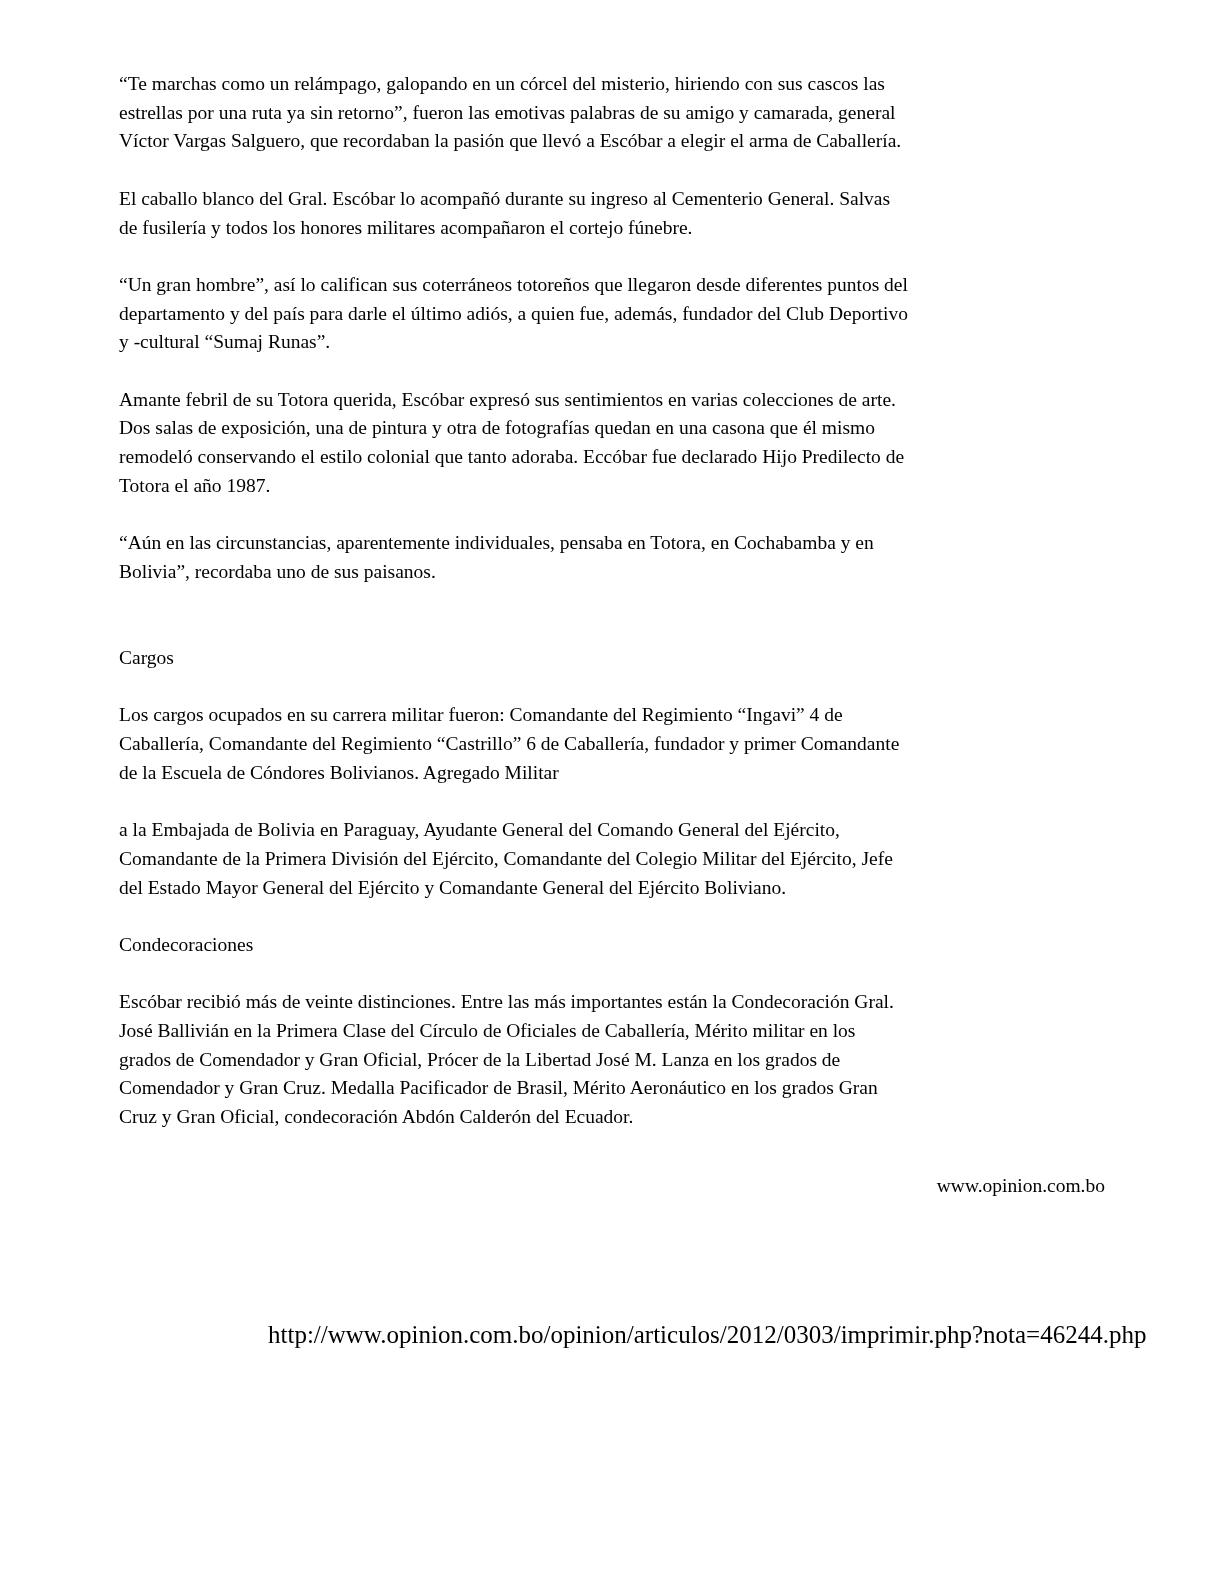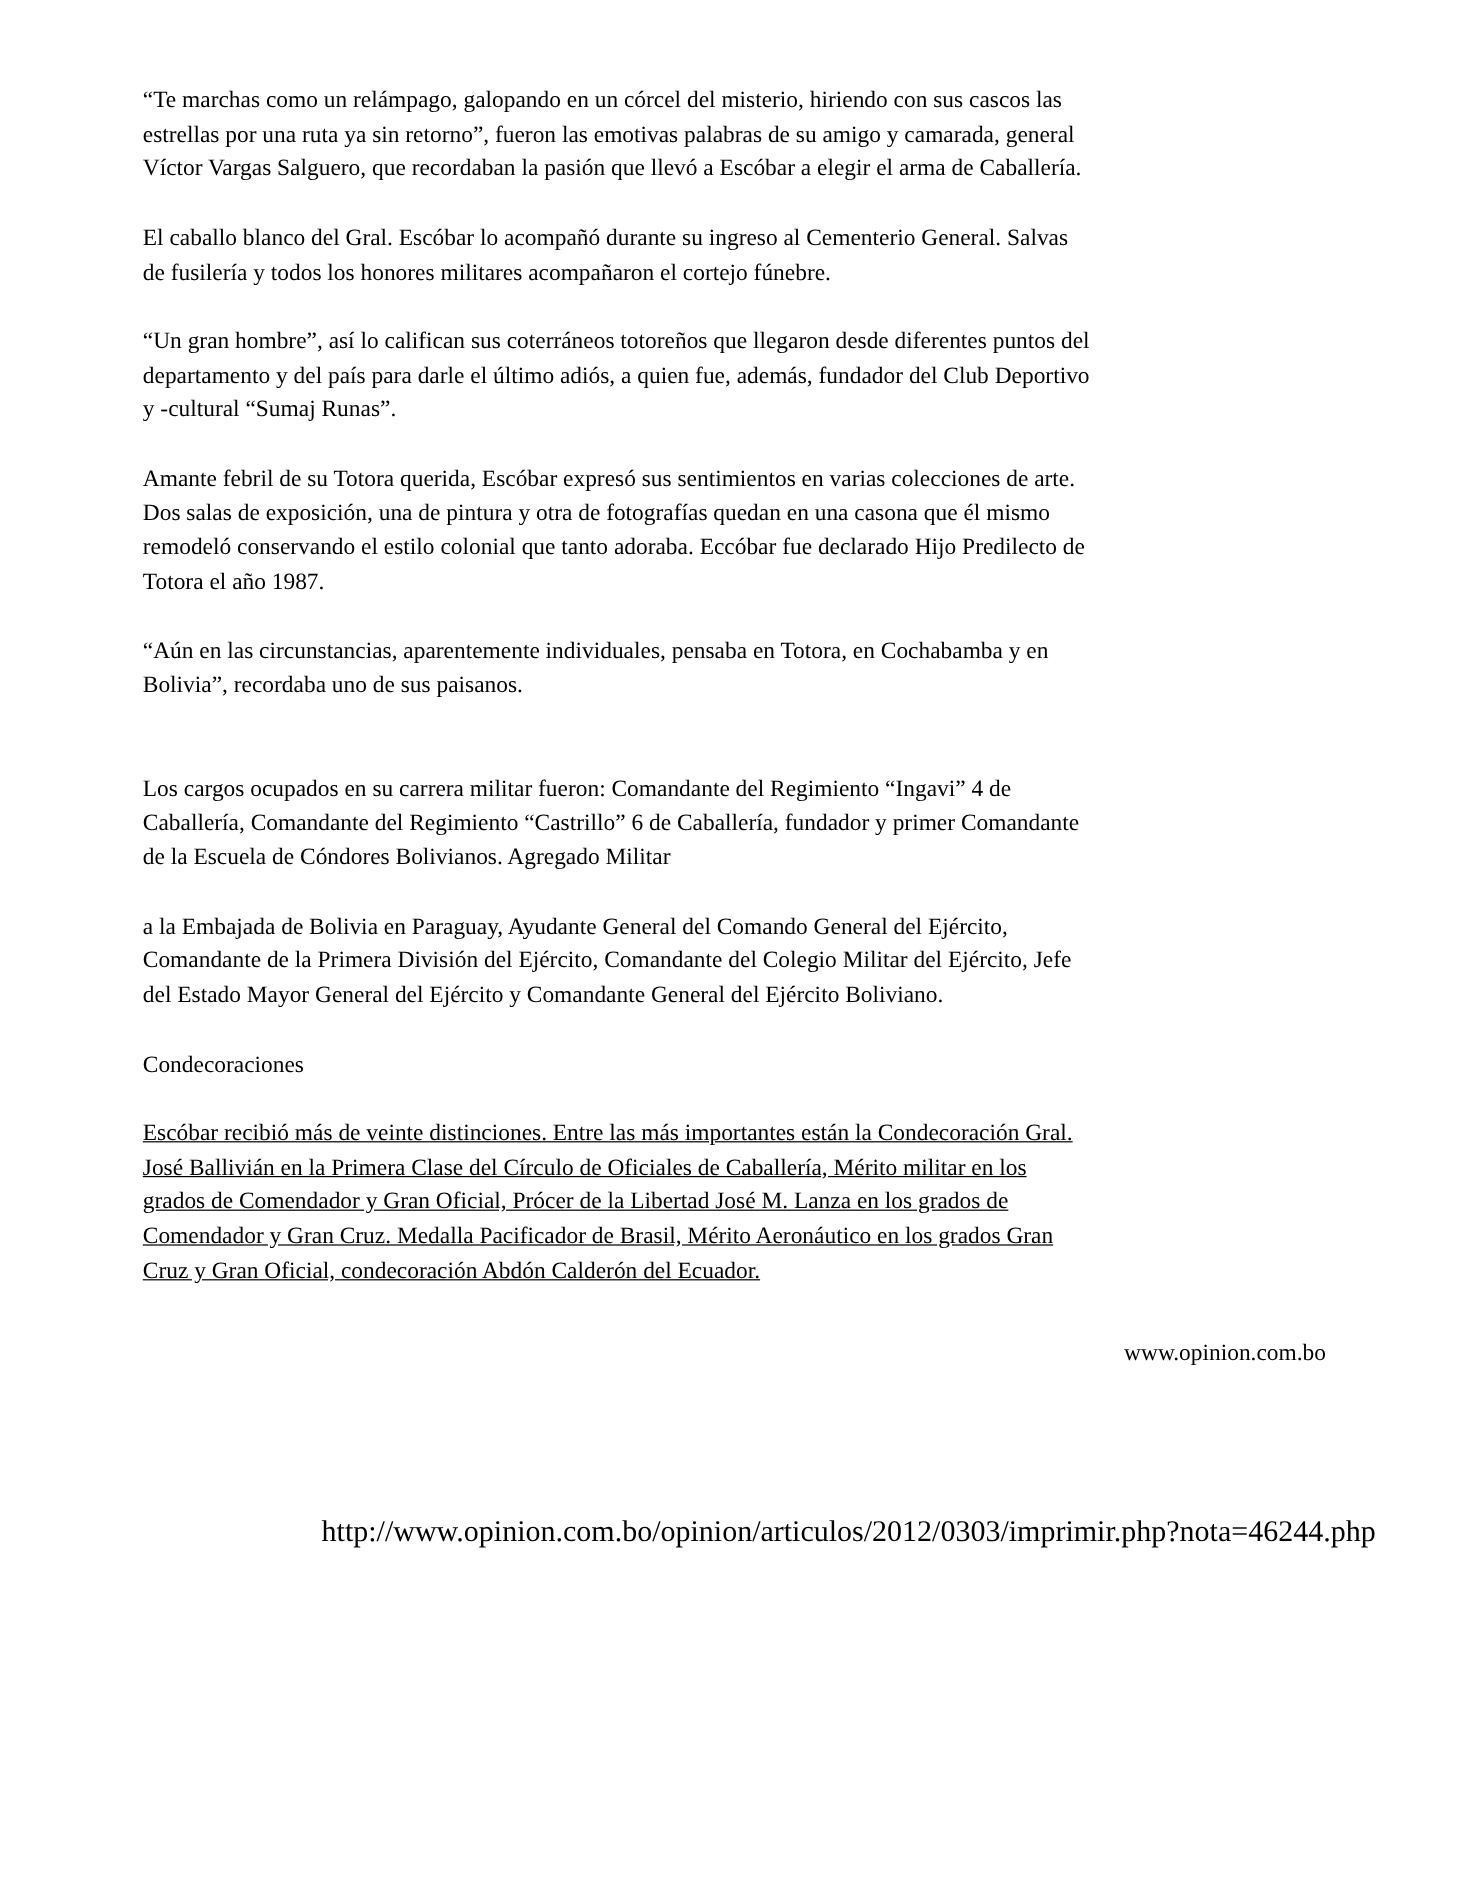--- a/index.html
+++ b/index.html
@@ -31,21 +31,20 @@
     margin: 0 0 114.8px 0;
     font-weight: bold;
   }
   .section-label {
     margin: 0 0 28.7px 0;
     font-weight: normal;
     font-size: 19.5px;
   }
   .par-last {
     margin-bottom: 40px;
-    text-decoration: underline;
   }
   .site-line {
     margin: 0 0 120px 0;
     text-align: right;
   }
   .footer-url {
     margin: 0;
     padding-left: 149px;
     font-size: 25px;
     white-space: nowrap;
@@ -70,20 +69,21 @@
 
   <p class="par">Amante febril de su Totora querida, Escóbar expresó sus sentimientos en varias colecciones de arte.
 Dos salas de exposición, una de pintura y otra de fotografías quedan en una casona que él mismo
 remodeló conservando el estilo colonial que tanto adoraba. Eccóbar fue declarado Hijo Predilecto de
 Totora el año 1987.</p>
 
   <p class="par par-quote-end">“Aún en las circunstancias, aparentemente individuales, pensaba en Totora, en Cochabamba y en
 Bolivia”, recordaba uno de sus paisanos.</p>
 
 
+  <p class="par section-label">Cargos</p>
 
   <p class="par">Los cargos ocupados en su carrera militar fueron: Comandante del Regimiento “Ingavi” 4 de
 Caballería, Comandante del Regimiento “Castrillo” 6 de Caballería, fundador y primer Comandante
 de la Escuela de Cóndores Bolivianos. Agregado Militar</p>
 
   <p class="par">a la Embajada de Bolivia en Paraguay, Ayudante General del Comando General del Ejército,
 Comandante de la Primera División del Ejército, Comandante del Colegio Militar del Ejército, Jefe
 del Estado Mayor General del Ejército y Comandante General del Ejército Boliviano.</p>
 
   <p class="par section-label">Condecoraciones</p>

